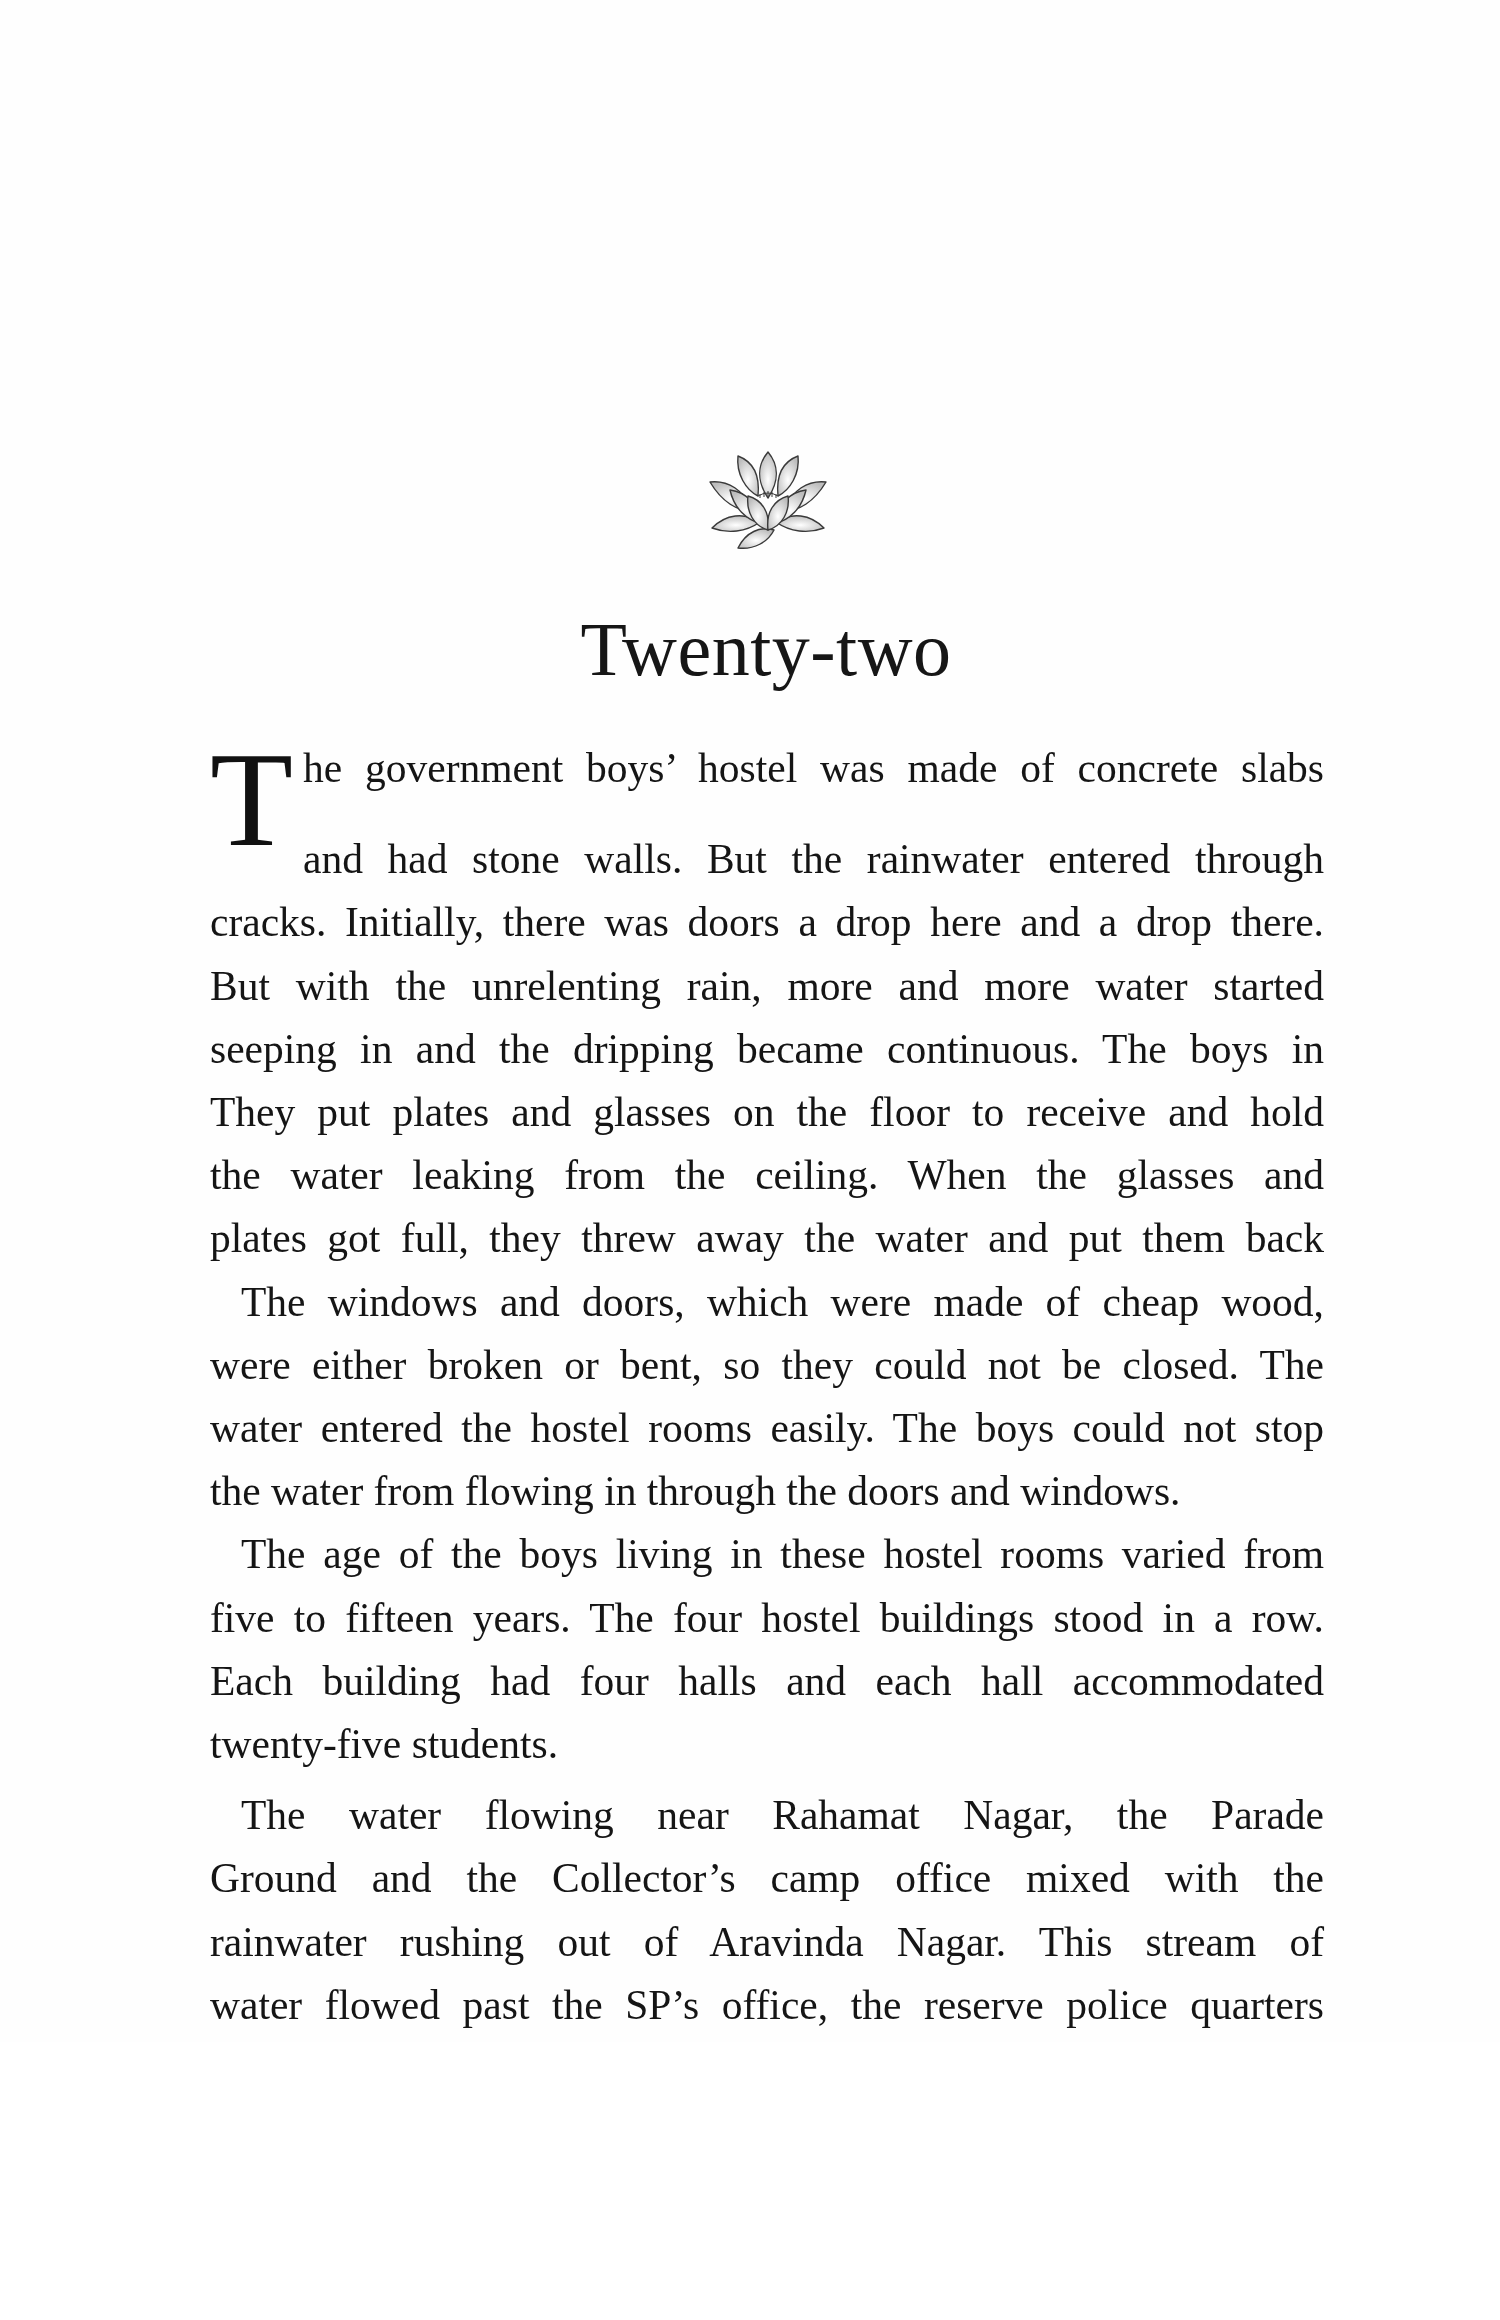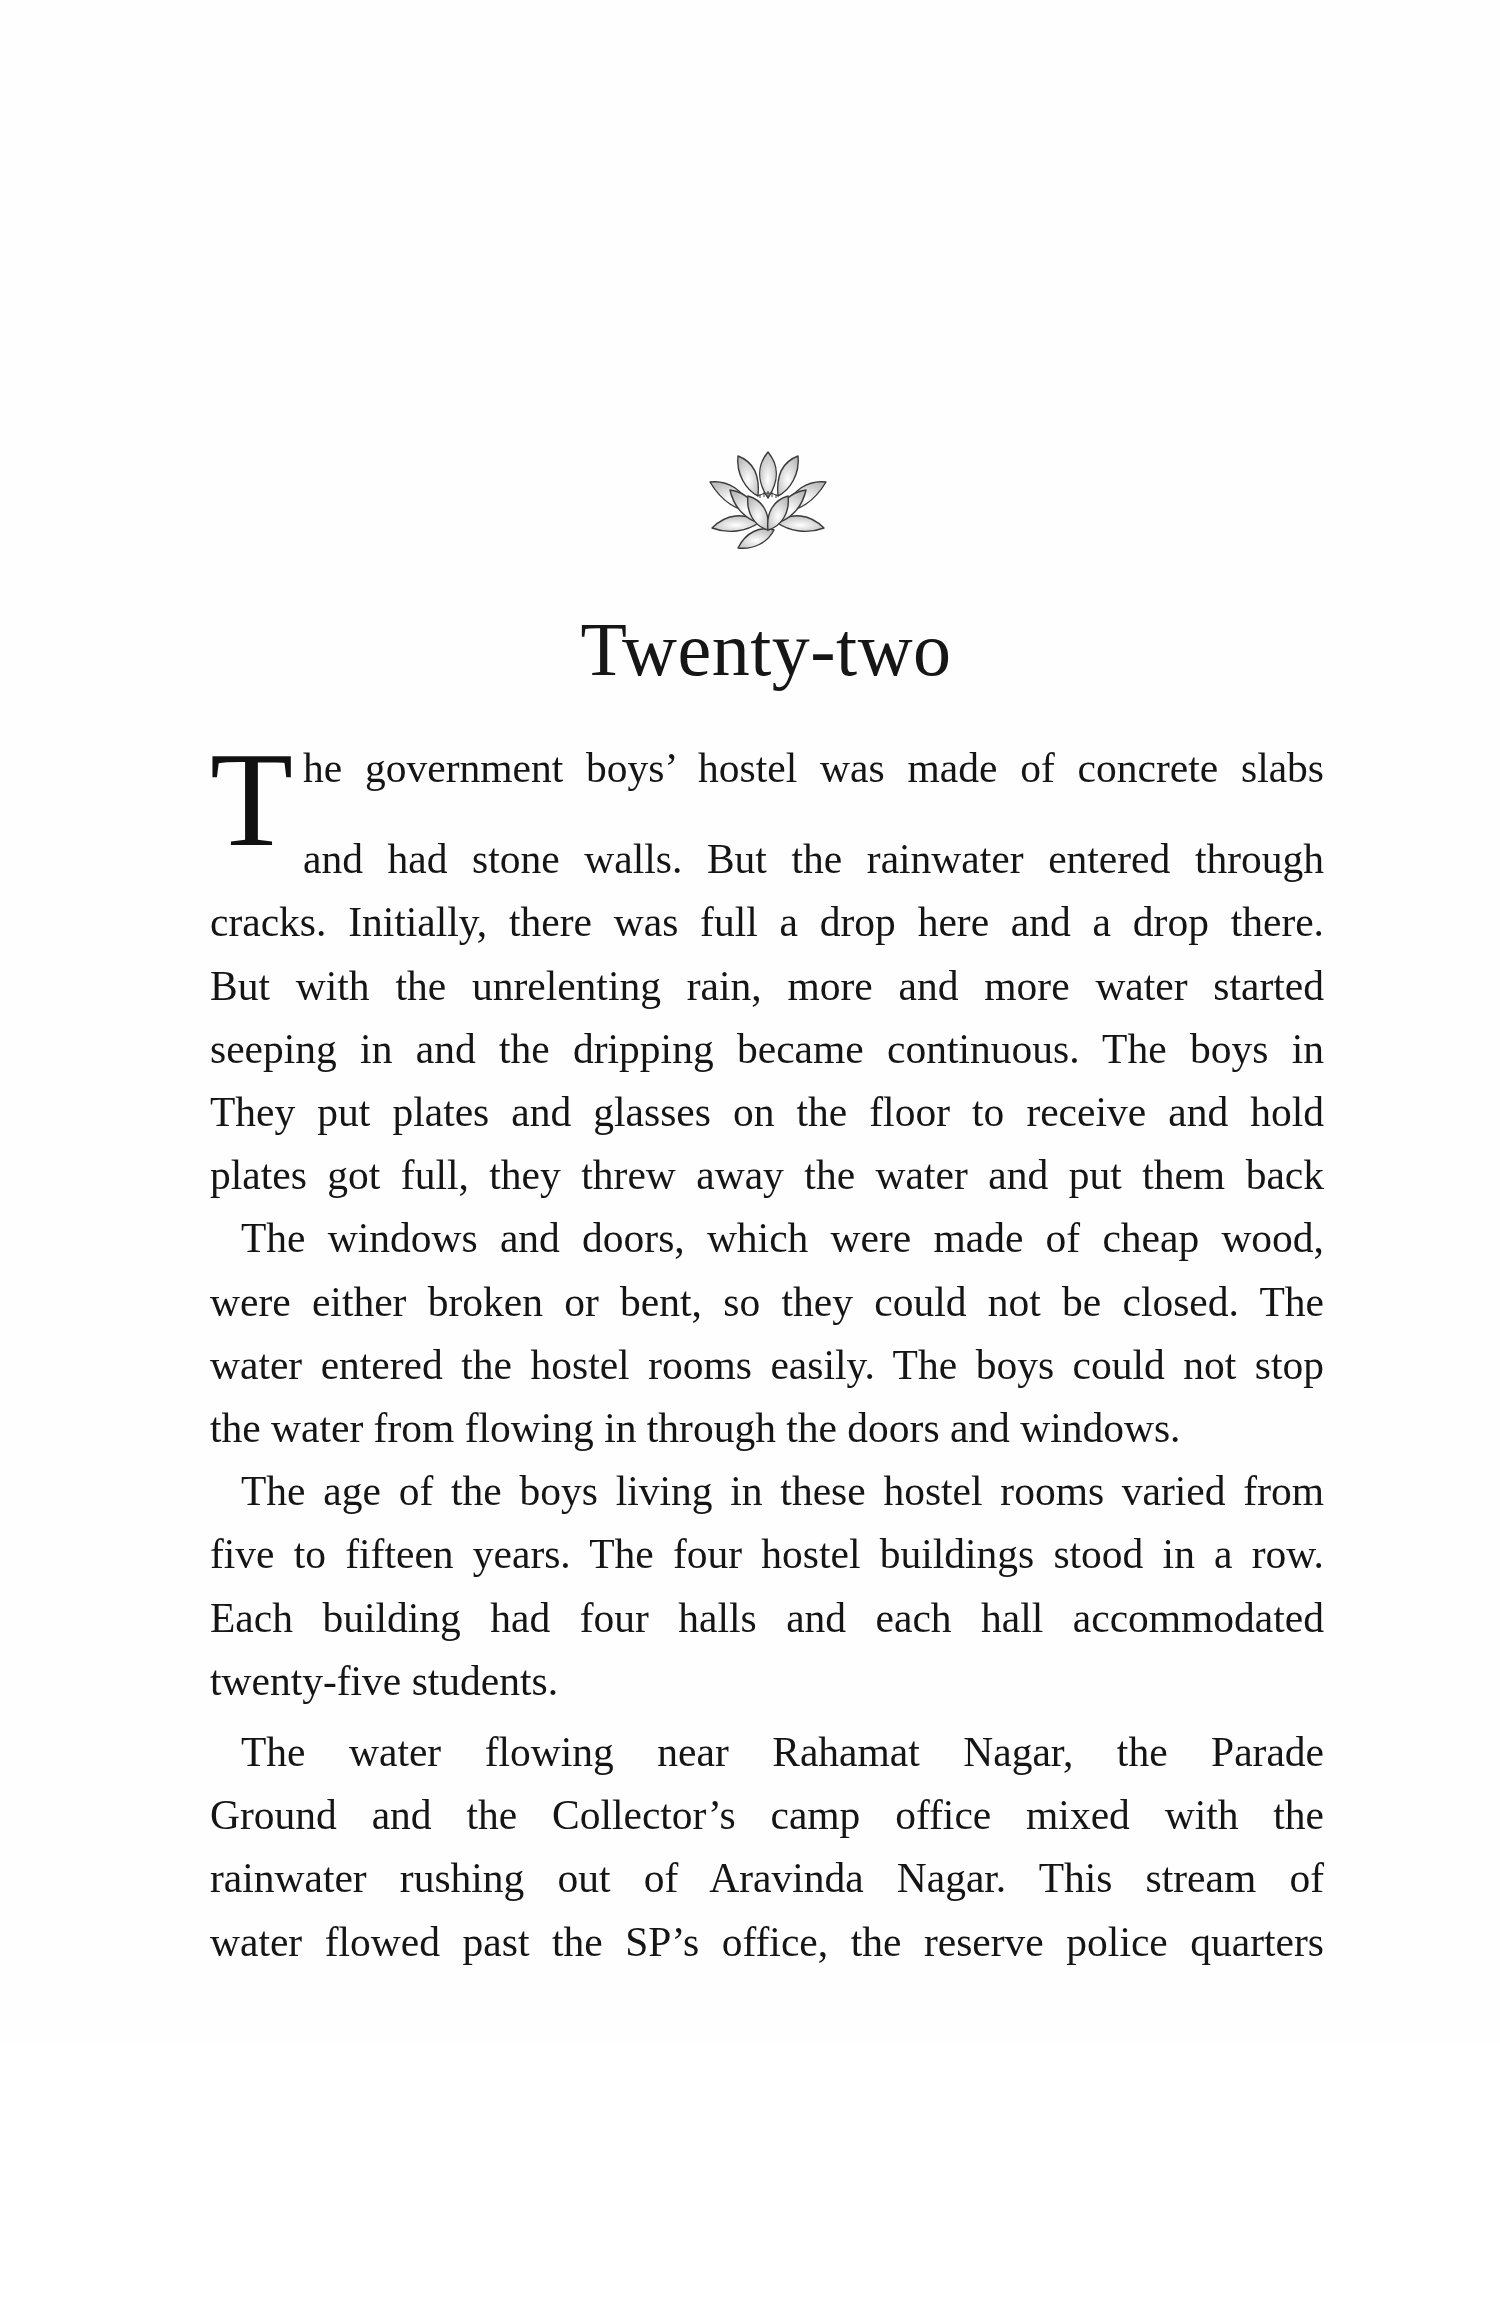--- a/index.html
+++ b/index.html
@@ -65,24 +65,25 @@
   </svg>
 
   <h1 class="chapter-title">Twenty-two</h1>
 
   <div class="body-text">
 
     <div class="flow">
       <span class="dropcap">T</span>
       <span class="line dropcap-line" style="word-spacing: 0px;">he government boys’ hostel was made of concrete slabs</span>
       <span class="line dropcap-line" style="word-spacing: 0px; margin-top: 28px;">and had stone walls. But the rainwater entered through</span>
-      <span class="line" style="word-spacing: 0px;">cracks. Initially, there was full a drop here and a drop there.</span>
+      <span class="line" style="word-spacing: 0px;">cracks. Initially, there was doors a drop here and a drop there.</span>
       <span class="line" style="word-spacing: 0px;">But with the unrelenting rain, more and more water started</span>
       <span class="line" style="word-spacing: 0px;">seeping in and the dripping became continuous. The boys in</span>
       <span class="line" style="word-spacing: 0px;">They put plates and glasses on the floor to receive and hold</span>
+      <span class="line" style="word-spacing: 0px;">the water leaking from the ceiling. When the glasses and</span>
       <span class="line" style="word-spacing: 0px;">plates got full, they threw away the water and put them back</span>
     </div>
 
     <div class="flow">
       <span class="line indent" style="word-spacing: 0px;">The windows and doors, which were made of cheap wood,</span>
       <span class="line" style="word-spacing: 0px;">were either broken or bent, so they could not be closed. The</span>
       <span class="line" style="word-spacing: 0px;">water entered the hostel rooms easily. The boys could not stop</span>
       <span class="line last">the water from flowing in through the doors and windows.</span>
     </div>
 

